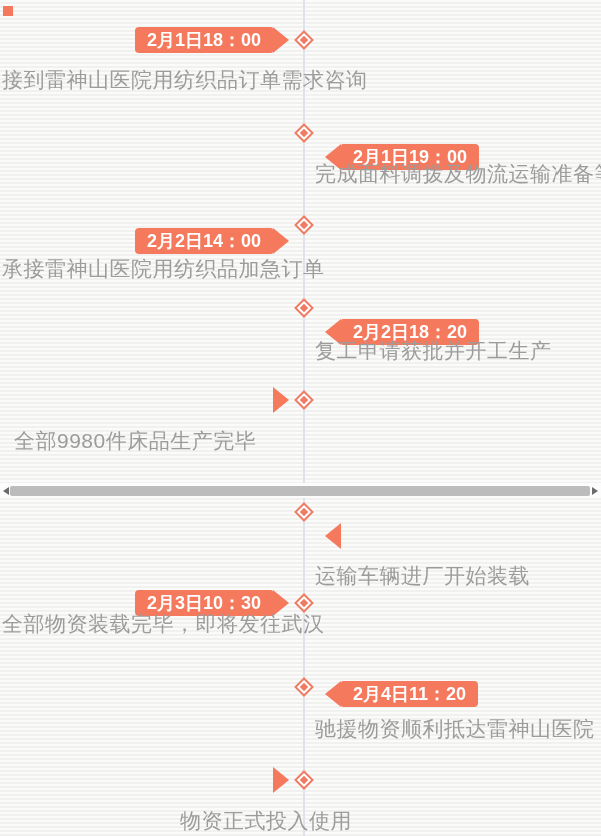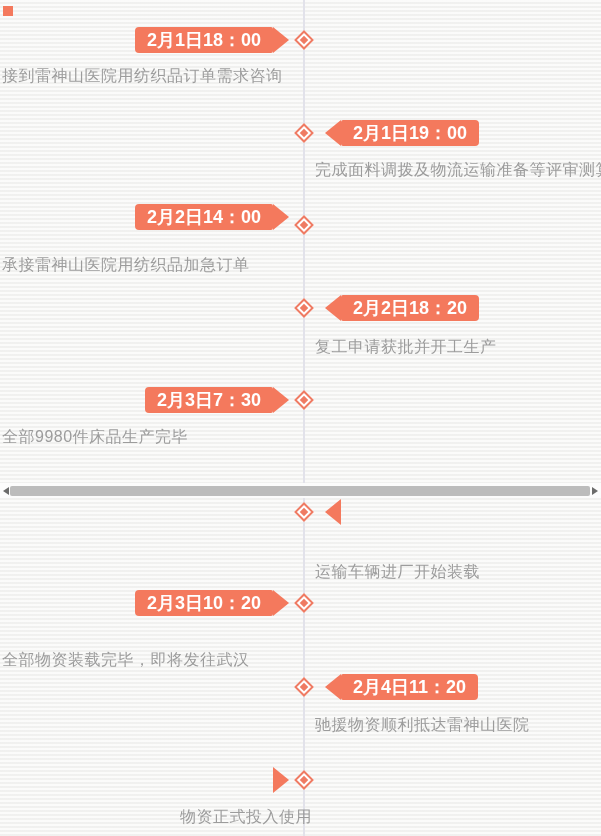--- a/index.html
+++ b/index.html
@@ -19,33 +19,33 @@
   .badge-body{
     background:#f4795d;color:#fff;font-size:18px;font-weight:bold;
     line-height:26px;padding:0 12px;white-space:nowrap;
   }
   .badge.left  .badge-body{border-radius:4px 2px 2px 4px;}
   .badge.right .badge-body{border-radius:2px 4px 4px 2px;}
   .arrow{width:0;height:0;border-top:13px solid transparent;border-bottom:13px solid transparent;}
   .arrow.to-right{border-left:16px solid #f4795d;}
   .arrow.to-left{border-right:16px solid #f4795d;}
   .badge.left{right:312px;}
-  .badge.right{left:325px;}
+  .badge.right{left:325px;margin-top:24px;}
 
   
   .diamond{
     position:absolute;left:297px;width:10px;height:10px;background:#fff;
     border:2px solid #ef7b63;transform:rotate(45deg);
   }
   .diamond::after{
     content:"";position:absolute;left:2px;top:2px;width:6px;height:6px;background:#ef7b63;
   }
 
   .desc{
-    position:absolute;font-size:16px;color:#9c9c9c;white-space:nowrap;
+    position:absolute;font-size:21px;color:#9c9c9c;white-space:nowrap;
     letter-spacing:.5px;
   }
 
   
   .scrollbar{position:absolute;left:0;top:483px;width:601px;height:15px;background:#fcfcfc;}
   .scroll-thumb{position:absolute;left:10px;top:3px;width:580px;height:10px;background:#bcbcbc;border-radius:2px;}
   .scroll-btn{position:absolute;top:3px;width:10px;height:10px;background:transparent;border:0;padding:0;cursor:pointer;}
   .scroll-btn span{display:block;width:0;height:0;margin:1px auto;}
   .scroll-btn.left{left:1px;}
   .scroll-btn.right{right:1px;}
@@ -65,65 +65,64 @@
 <div class="diamond" style="top:33px"></div>
 <div class="desc" style="left:2px;top:66px">接到雷神山医院用纺织品订单需求咨询</div>
 
 <div class="badge right" style="top:120px">
   <span class="arrow to-left"></span>
   <span class="badge-body">2月1日19：00</span>
 </div>
 <div class="diamond" style="top:126px"></div>
 <div class="desc" style="left:315px;top:160px">完成面料调拨及物流运输准备等评审测算工作</div>
 
-<div class="badge left" style="top:204px">
+<div class="badge left" style="top:228px">
   <span class="badge-body">2月2日14：00</span>
   <span class="arrow to-right"></span>
 </div>
 <div class="diamond" style="top:218px"></div>
 <div class="desc" style="left:2px;top:255px">承接雷神山医院用纺织品加急订单</div>
 
 <div class="badge right" style="top:295px">
   <span class="arrow to-left"></span>
   <span class="badge-body">2月2日18：20</span>
 </div>
 <div class="diamond" style="top:301px"></div>
 <div class="desc" style="left:315px;top:337px">复工申请获批并开工生产</div>
 
 <div class="badge left" style="top:387px">
-  <span class="badge-body">2月3日7：30</span>
   <span class="arrow to-right"></span>
 </div>
 <div class="diamond" style="top:393px"></div>
-<div class="desc" style="left:2px;top:427px">全部9980件床品生产完毕</div>
+<div class="desc" style="left:14px;top:427px">全部9980件床品生产完毕</div>
 
 <div class="scrollbar">
   <button class="scroll-btn left">
       <span class="tri-left"></span>
     </button>
   <div class="scroll-thumb"></div>
   <button class="scroll-btn right">
       <span class="tri-right"></span>
     </button>
 </div>
 
 <div class="badge right" style="top:499px">
   <span class="arrow to-left"></span>
 </div>
 <div class="diamond" style="top:505px"></div>
 <div class="desc" style="left:315px;top:562px">运输车辆进厂开始装载</div>
 
 <div class="badge left" style="top:590px">
-  <span class="badge-body">2月3日10：20</span>
+  <span class="badge-body">2月3日10：30</span>
   <span class="arrow to-right"></span>
 </div>
 <div class="diamond" style="top:596px"></div>
-<div class="desc" style="left:2px;top:650px">全部物资装载完毕，即将发往武汉</div>
+<div class="desc" style="left:2px;top:610px">全部物资装载完毕，即将发往武汉</div>
 
-<div class="badge right" style="top:674px">
+<div class="badge right" style="top:657px">
   <span class="arrow to-left"></span>
   <span class="badge-body">2月4日11：20</span>
 </div>
 <div class="diamond" style="top:680px"></div>
 <div class="desc" style="left:315px;top:715px">驰援物资顺利抵达雷神山医院</div>
 
 <div class="badge left" style="top:767px">
   <span class="arrow to-right"></span>
 </div>
 <div class="diamond" style="top:773px"></div>

